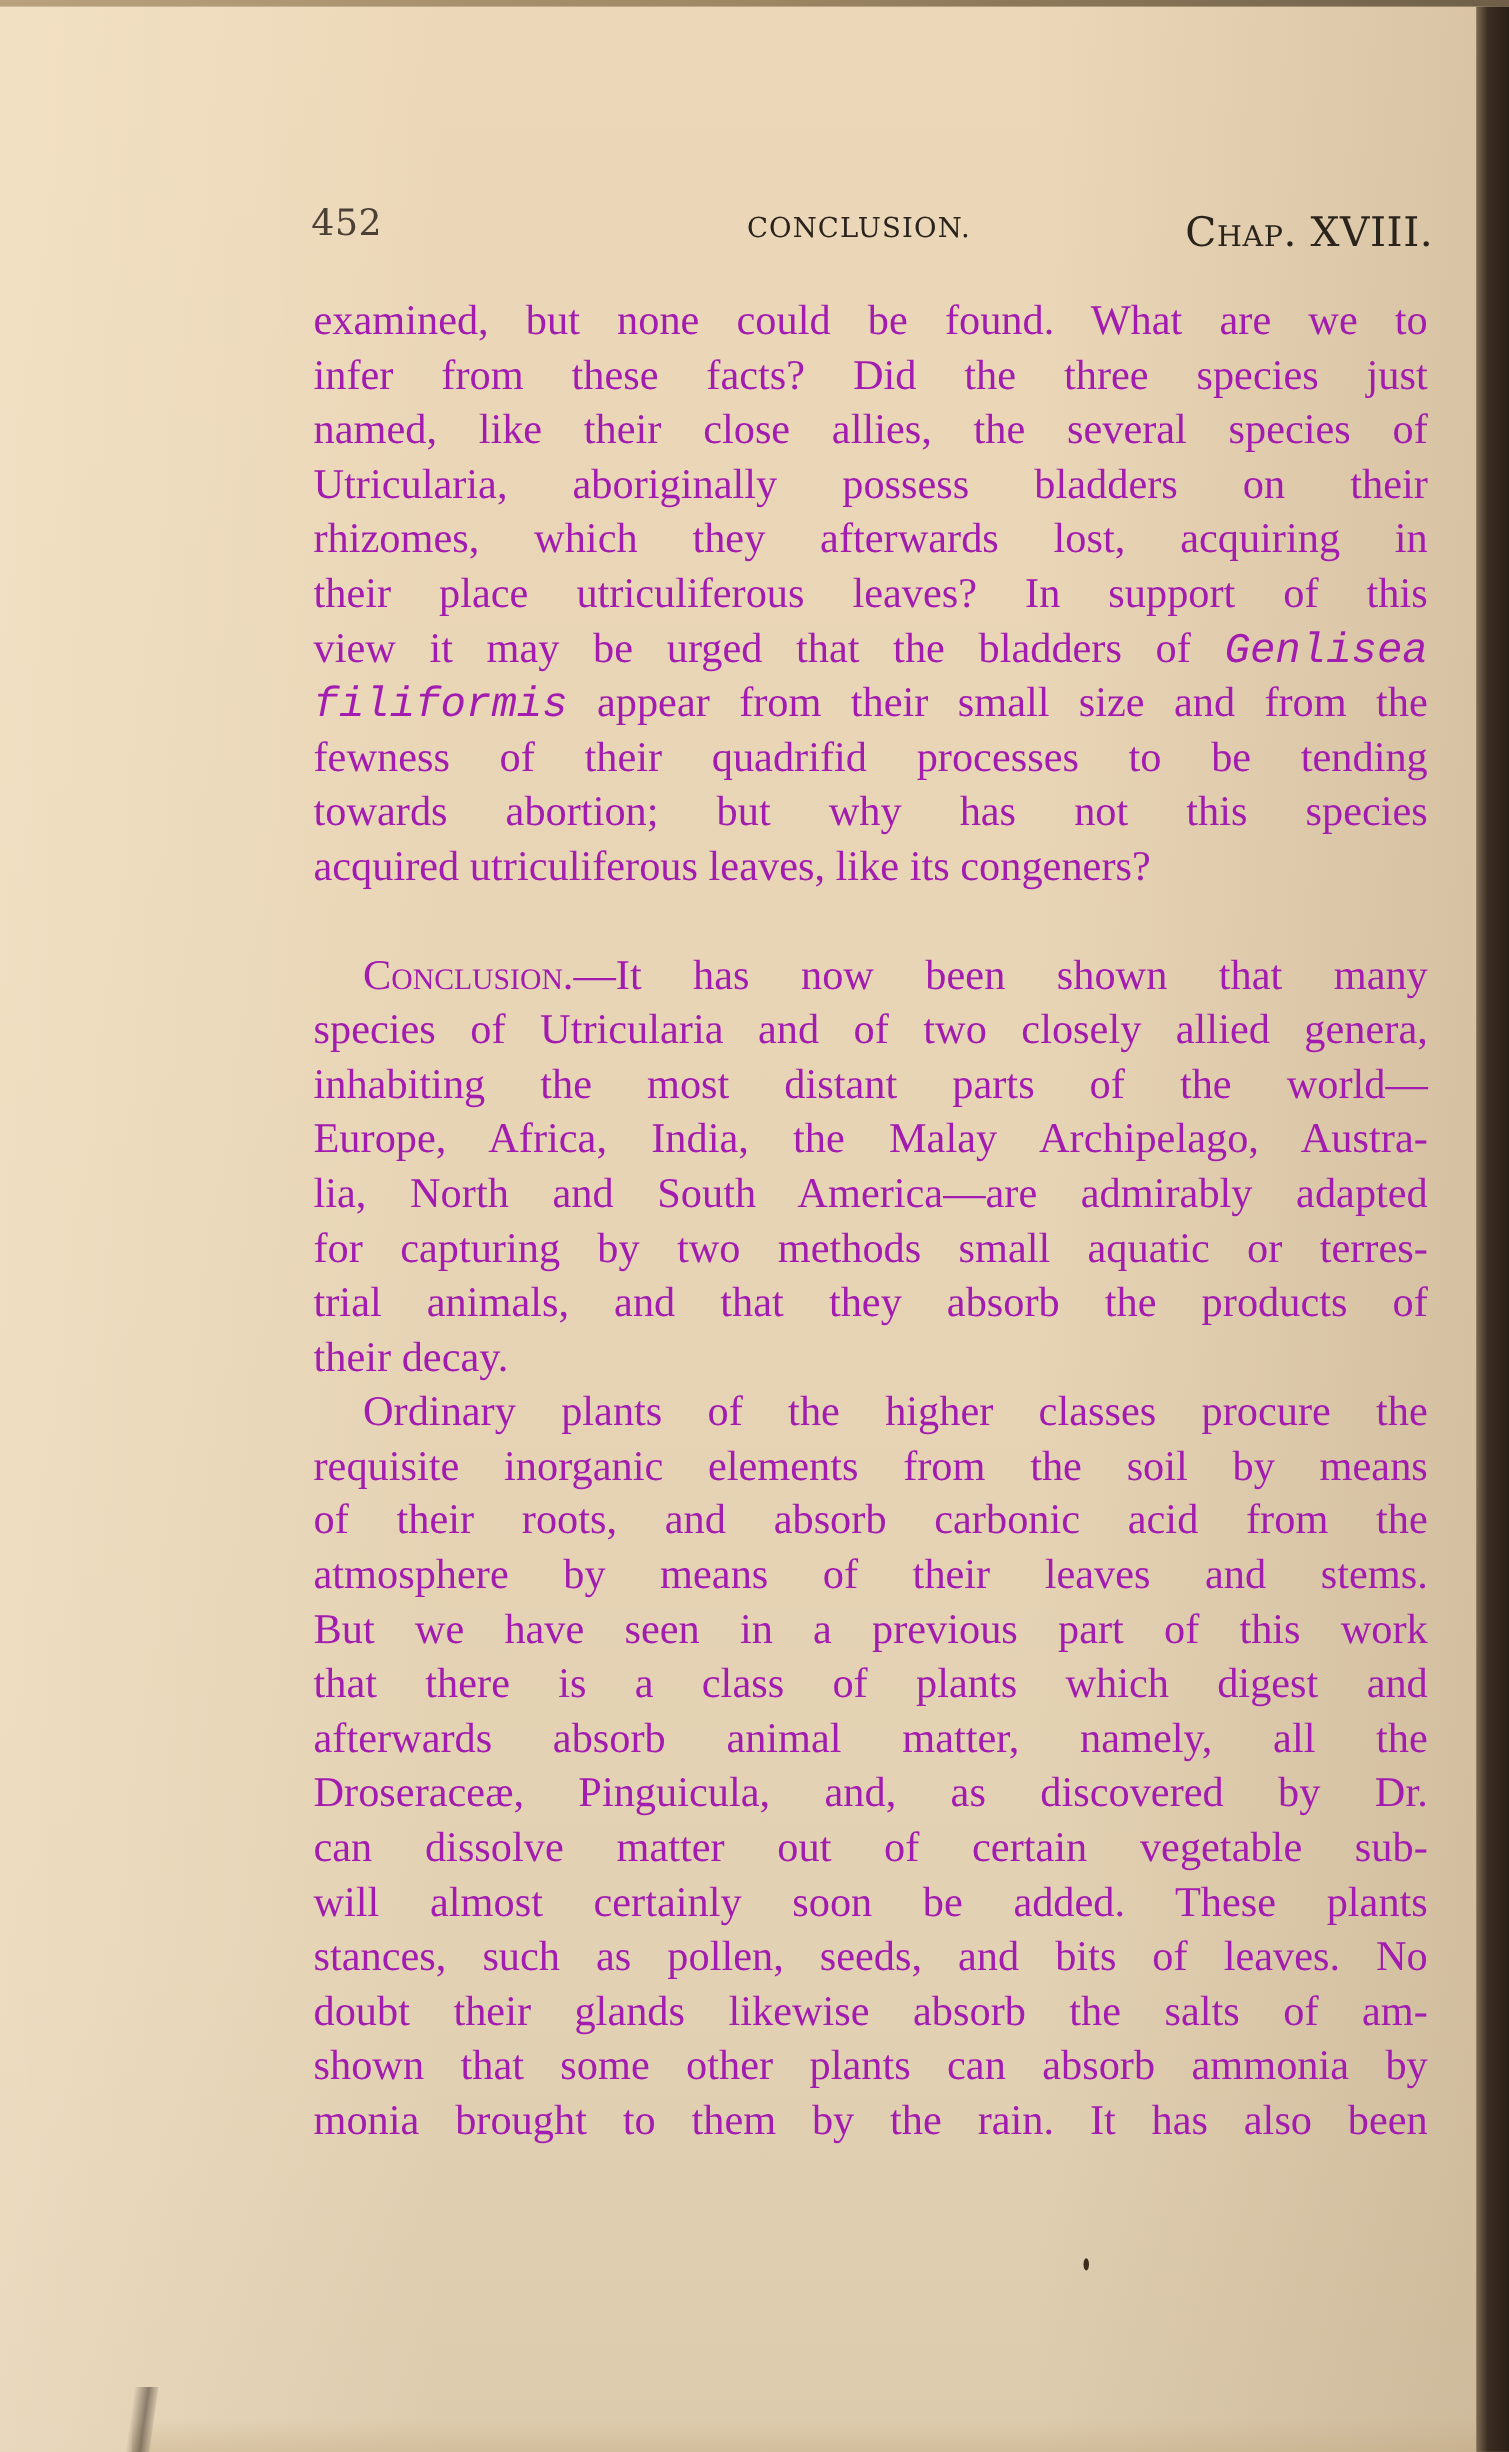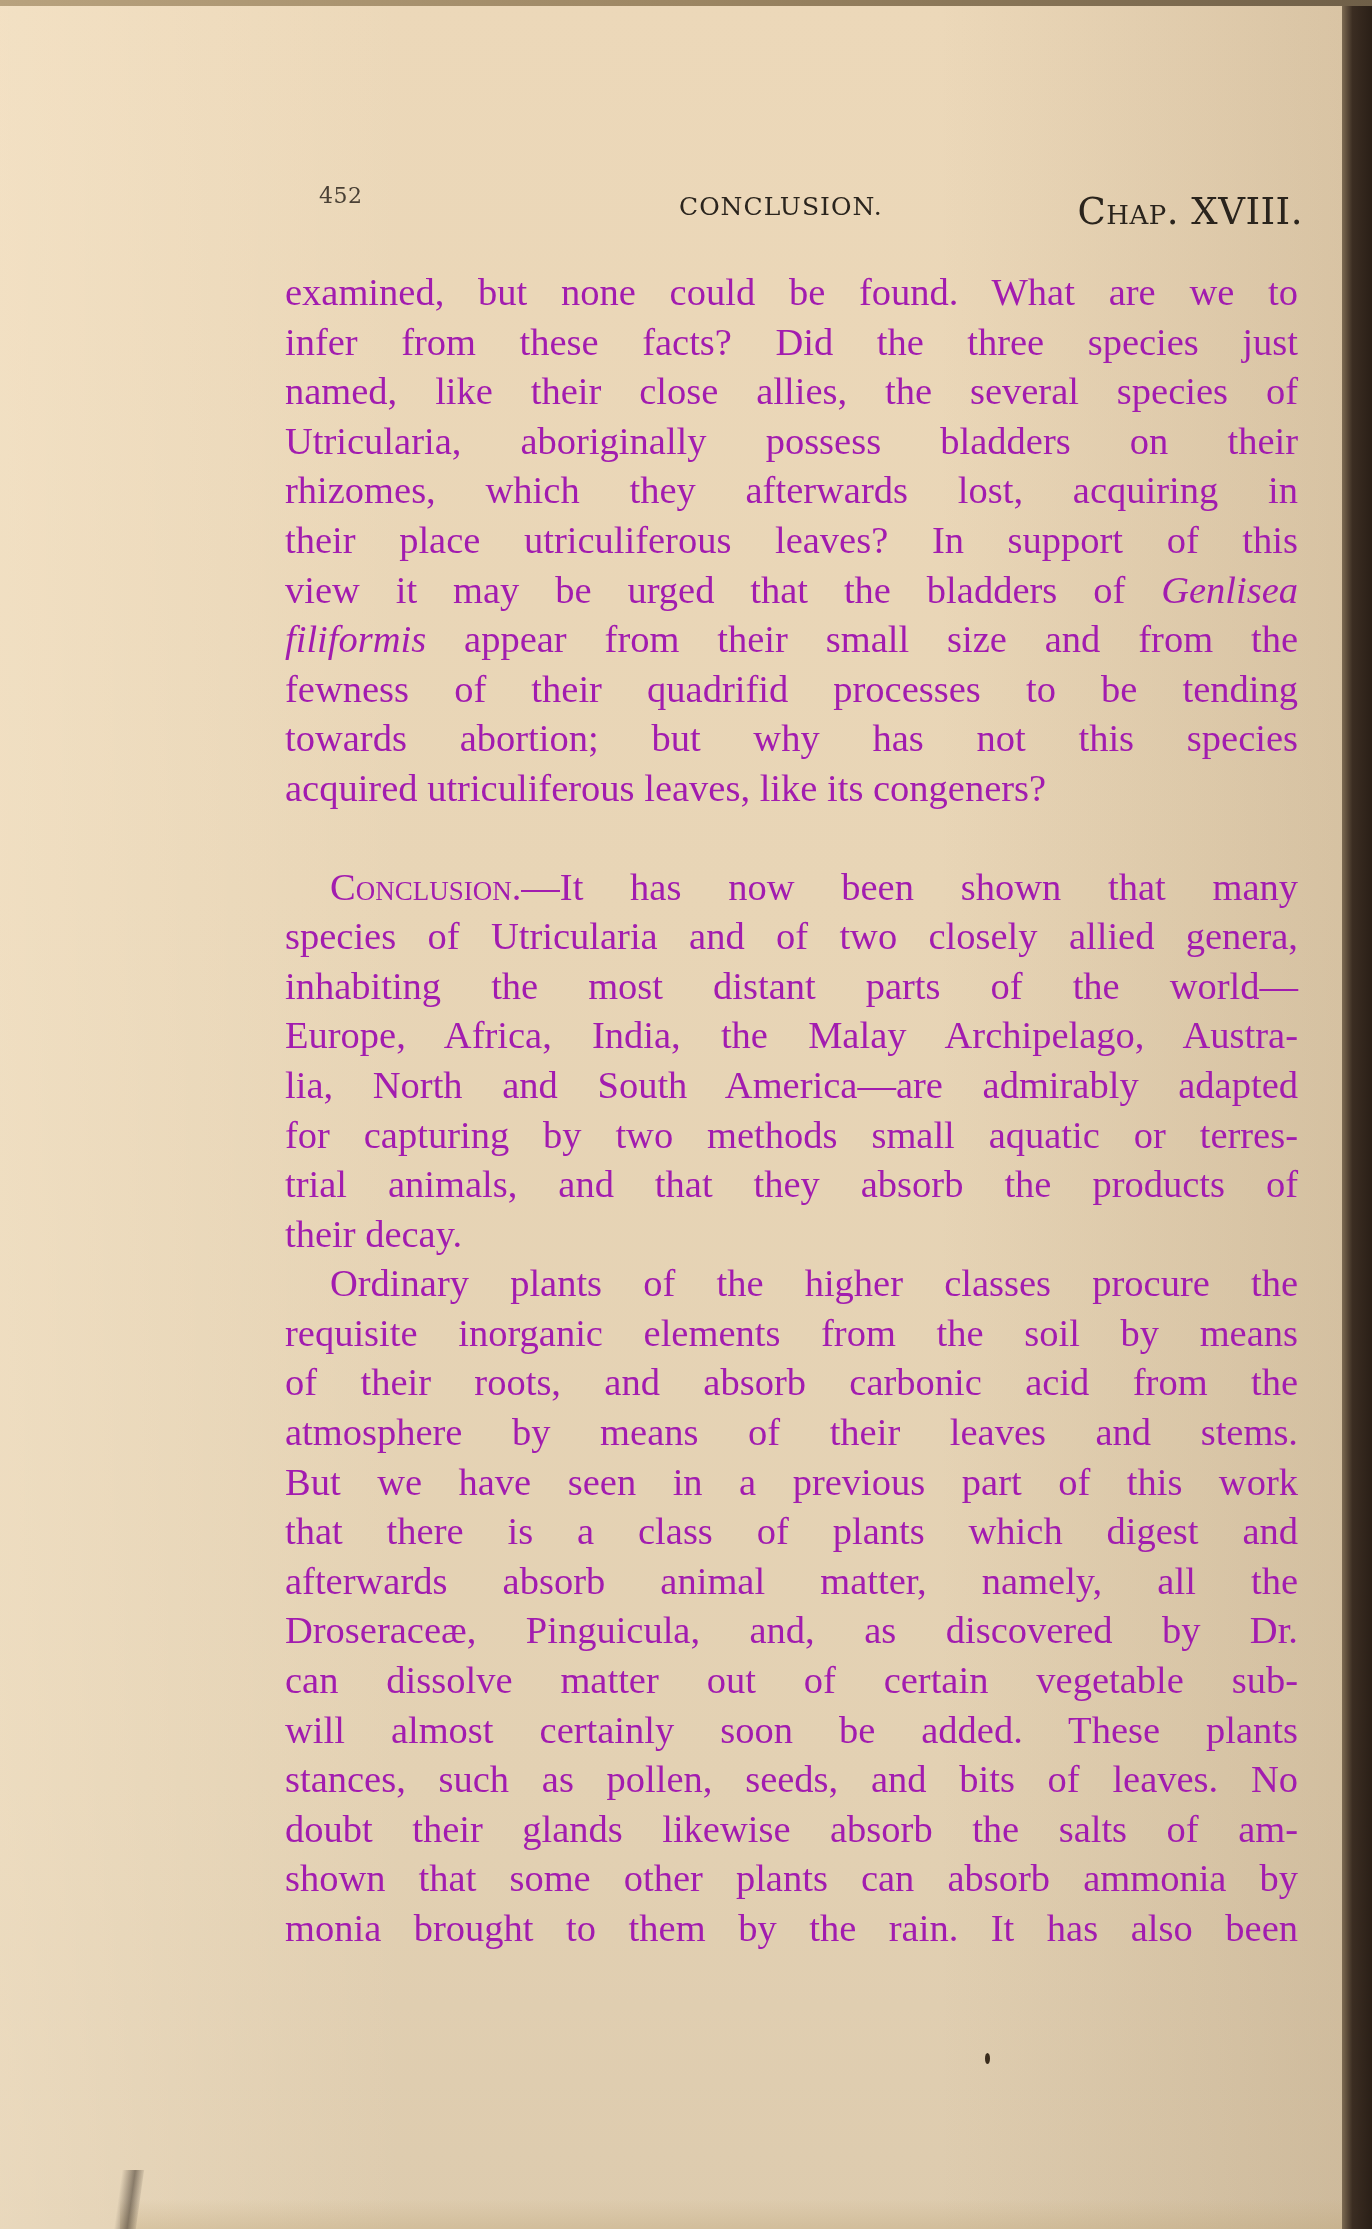--- a/index.html
+++ b/index.html
@@ -56,24 +56,23 @@
       top: 183px;
       left: 283px;
       width: 1020px;
       height: 50px;
       font-family: "DejaVu Serif", "Liberation Serif", serif;
       color: #2a241d;
     }
     .page-number {
       position: absolute;
       left: 0; top: 0;
-      font-size: 22px;
+      font-size: 33px;
       letter-spacing: 0.5px;
       color: #4a4035;
-      margin-left: 36px;
     }
     .running-title {
       position: absolute;
       left: 396px; top: 9px;
       font-size: 25px;
       letter-spacing: 1px;
     }
     .chapter-ref {
       position: absolute;
       right: 0; top: 7px;
@@ -98,21 +97,21 @@
       text-align-last: justify;
       white-space: nowrap;
       height: 49.6px;
     }
     .line.last {
       text-align-last: left;
     }
     .line.indent { padding-left: 45px; }
     .para-gap { height: 49px; }
     .sc { font-variant: small-caps; }
-    .it { font-style: italic; }
+    .it { font-style: italic; font-family: Liberation Mono, monospace; }
   </style>
 </head>
 <body>
 
 <div class="page"></div>
 <div class="top-edge"></div>
 <div class="spine"></div>
 <div class="bottom-shadow"></div>
 <div class="corner-mark"></div>
 <div class="speck"></div>

